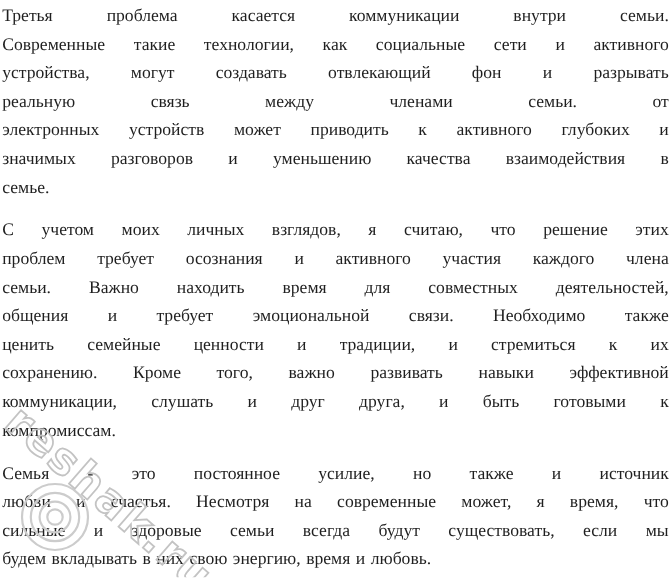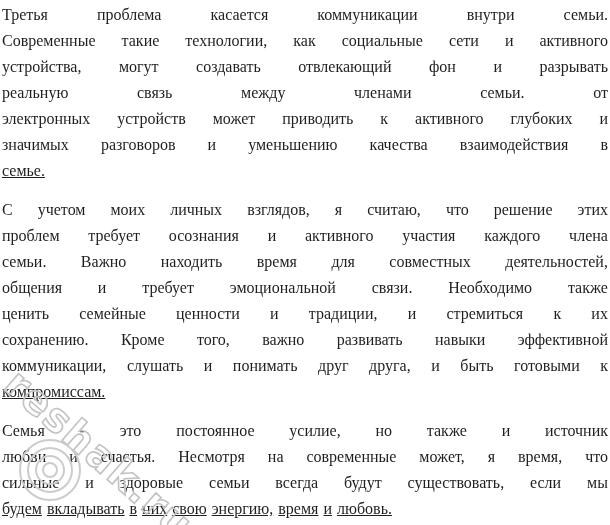--- a/index.html
+++ b/index.html
@@ -25,21 +25,20 @@
     display: flex;
     justify-content: space-between;
     line-height: 26px;
     height: 26px;
     font-size: 16px;
     white-space: pre;
   }
   .line.last {
     justify-content: flex-start;
     gap: 5px;
-    text-decoration: underline;
   }
   .line span {
     display: inline-block;
   }
   .watermark-text {
     position: absolute;
     left: 26px;
     top: 360px;
     transform: rotate(41deg);
     transform-origin: 0 0;
@@ -74,21 +73,21 @@
         <div class="line"><span>значимых</span><span>разговоров</span><span>и</span><span>уменьшению</span><span>качества</span><span>взаимодействия</span><span>в</span></div>
         <div class="line last"><span>семье.</span></div>
       </div>
       <div class="para">
         <div class="line"><span>С</span><span>учетом</span><span>моих</span><span>личных</span><span>взглядов,</span><span>я</span><span>считаю,</span><span>что</span><span>решение</span><span>этих</span></div>
         <div class="line"><span>проблем</span><span>требует</span><span>осознания</span><span>и</span><span>активного</span><span>участия</span><span>каждого</span><span>члена</span></div>
         <div class="line"><span>семьи.</span><span>Важно</span><span>находить</span><span>время</span><span>для</span><span>совместных</span><span>деятельностей,</span></div>
         <div class="line"><span>общения</span><span>и</span><span>требует</span><span>эмоциональной</span><span>связи.</span><span>Необходимо</span><span>также</span></div>
         <div class="line"><span>ценить</span><span>семейные</span><span>ценности</span><span>и</span><span>традиции,</span><span>и</span><span>стремиться</span><span>к</span><span>их</span></div>
         <div class="line"><span>сохранению.</span><span>Кроме</span><span>того,</span><span>важно</span><span>развивать</span><span>навыки</span><span>эффективной</span></div>
-        <div class="line"><span>коммуникации,</span><span>слушать</span><span>и</span><span>понимать</span><span>друг</span><span>друга,</span><span>и</span><span>быть</span><span>готовыми</span><span>к</span></div>
+        <div class="line"><span>коммуникации,</span><span>слушать</span><span>и</span><span>друг</span><span>друга,</span><span>и</span><span>быть</span><span>готовыми</span><span>к</span></div>
         <div class="line last"><span>компромиссам.</span></div>
       </div>
       <div class="para">
         <div class="line"><span>Семья</span><span>-</span><span>это</span><span>постоянное</span><span>усилие,</span><span>но</span><span>также</span><span>и</span><span>источник</span></div>
         <div class="line"><span>любви</span><span>и</span><span>счастья.</span><span>Несмотря</span><span>на</span><span>современные</span><span>может,</span><span>я</span><span>время,</span><span>что</span></div>
         <div class="line"><span>сильные</span><span>и</span><span>здоровые</span><span>семьи</span><span>всегда</span><span>будут</span><span>существовать,</span><span>если</span><span>мы</span></div>
         <div class="line last"><span>будем</span><span>вкладывать</span><span>в</span><span>них</span><span>свою</span><span>энергию,</span><span>время</span><span>и</span><span>любовь.</span></div>
       </div>
     </div>
 

